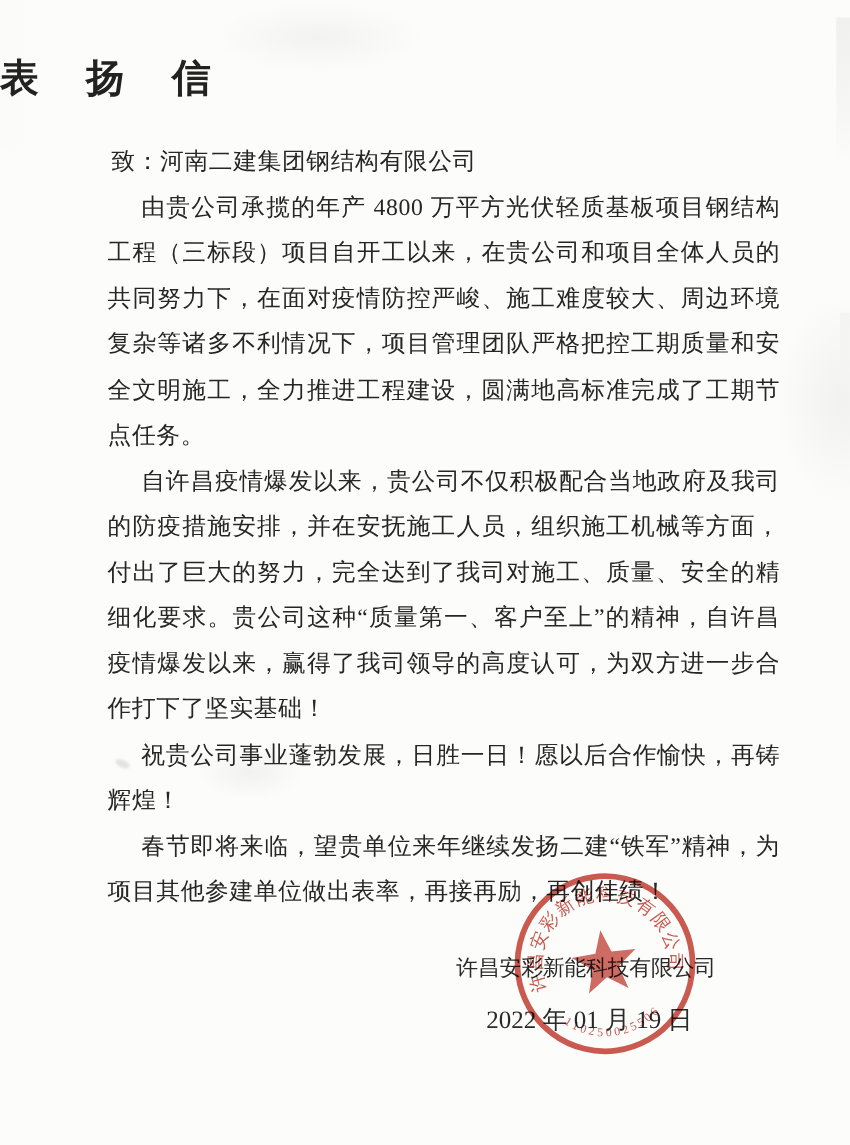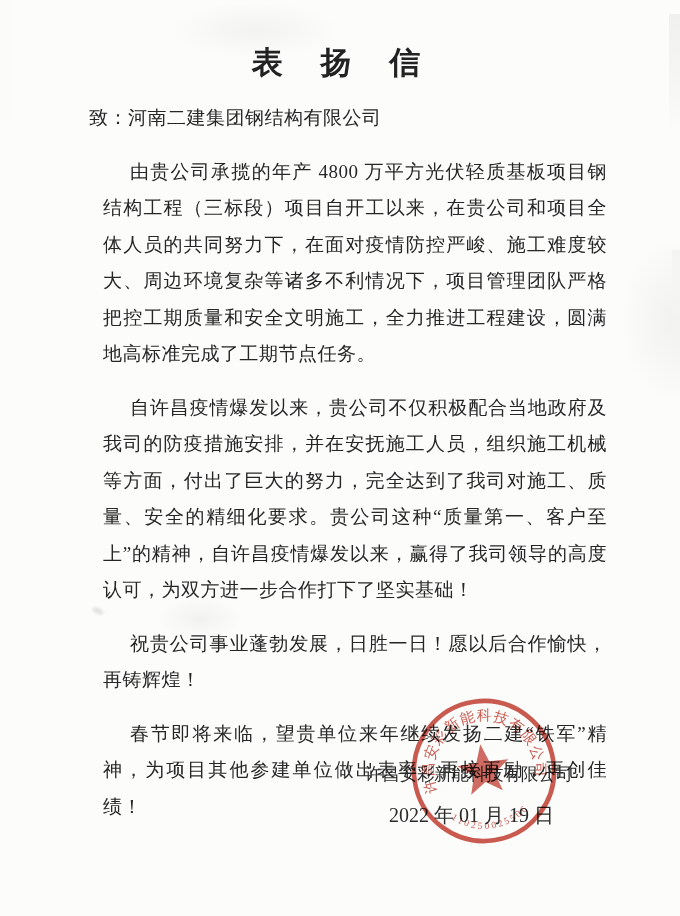--- a/index.html
+++ b/index.html
@@ -34,33 +34,33 @@
   }
   .small-mark {
     position:absolute; left:92px; top:608px; width:12px; height:6px;
     background:rgba(150,150,148,.25);
     transform:rotate(24deg); border-radius:50%;
     filter:blur(1px);
   }
 
   .title {
     position:absolute; left:0; top:42px; width:100%;
-    text-align:center;
+    text-align:left;
     font-size:31px; font-weight:600;
     letter-spacing:8px; word-spacing:14px;
     color:#222;
   }
   .content {
-    position:absolute; left:86px; top:100px; width:538px;
+    position:absolute; left:86px; top:112px; width:538px;
     font-size:19px; line-height:36.5px;
     letter-spacing:.5px;
   }
   .recipient { padding-left:3px; white-space:nowrap; }
   .para {
-    margin:17px; text-indent:27px;
+    margin:0; text-indent:27px;
     text-align:justify; text-align-last:left;
   }
   .signature-company {
     position:absolute; left:365px; top:762px;
     font-size:17.5px; letter-spacing:-.2px; color:#2a2a2a;
     z-index:2; white-space:nowrap;
   }
   .signature-date {
     position:absolute; left:389px; top:802px;
     font-size:20px; color:#2a2a2a;

